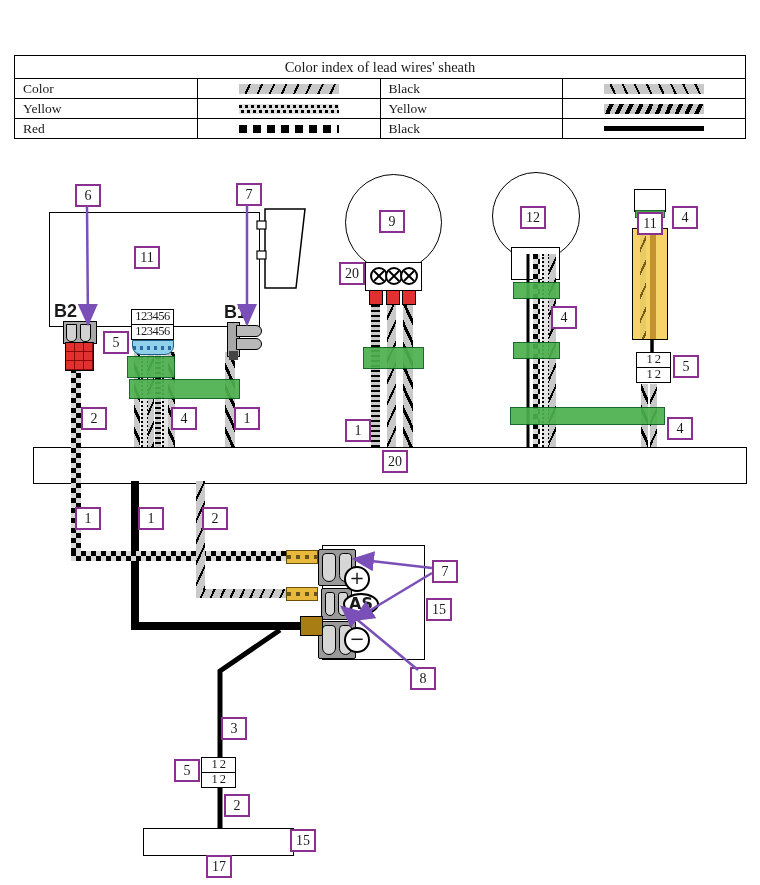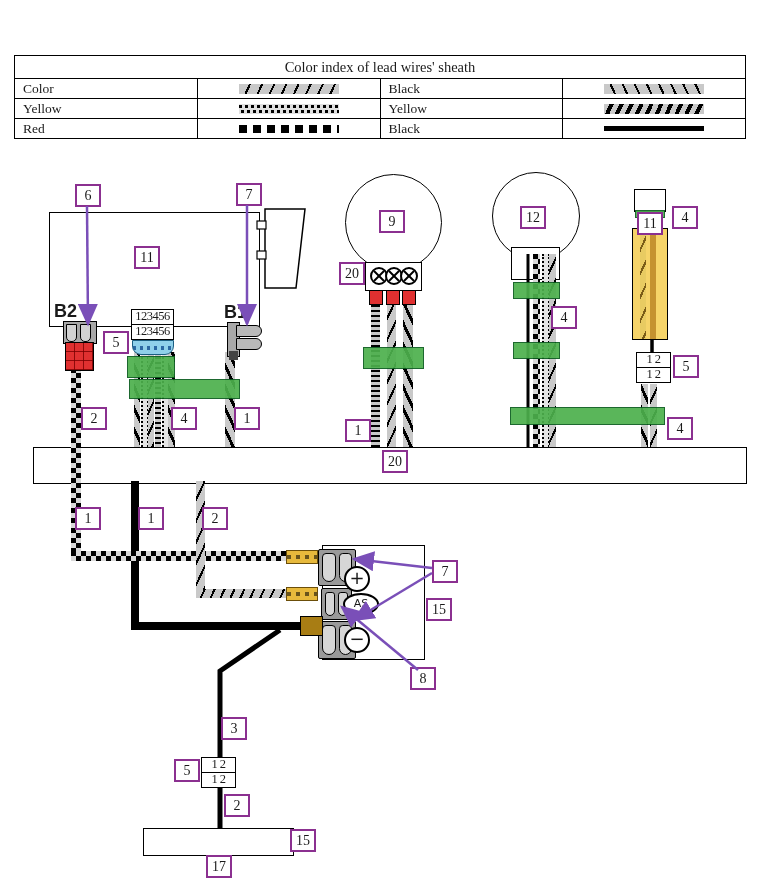--- a/index.html
+++ b/index.html
@@ -214,21 +214,21 @@
   </div>
   <div class="abs c15conn" style="left:321px;top:588px;width:31px;height:32px;">
     <div class="prong"></div>
       <div class="prong"></div>
   </div>
   <div class="abs c15conn" style="left:318px;top:621px;width:38px;height:38px;">
     <div class="prong"></div>
       <div class="prong"></div>
   </div>
   <div class="abs tsym" style="left:344px;top:566px;width:22px;height:22px;font-size:18px;line-height:20px;">+</div>
-  <div class="abs tsym" style="left:343px;top:593px;width:32px;height:18px;border-radius:50%;font-size:11px;font-weight:normal;line-height:17px;">AS</div>
+  <div class="abs tsym" style="left:343px;top:593px;width:32px;height:18px;border-radius:50%;font-size:16px;font-weight:bold;line-height:17px;">AS</div>
   <div class="abs tsym" style="left:344px;top:627px;width:22px;height:22px;font-size:18px;line-height:19px;">−</div>
 
   <div class="abs ferrule" style="left:286px;top:550px;width:30px;height:12px;"></div>
   <div class="abs ferrule" style="left:286px;top:587px;width:30px;height:12px;"></div>
   <div class="abs ferrule-gold" style="left:300px;top:616px;width:21px;height:18px;"></div>
 
   <div class="abs pinbox" style="left:201px;top:757px;width:33px;height:14px;">1 2</div>
   <div class="abs pinbox" style="left:201px;top:772px;width:33px;height:14px;">1 2</div>
   <div class="abs box" style="left:143px;top:828px;width:149px;height:26px;z-index:2;"></div>
 

